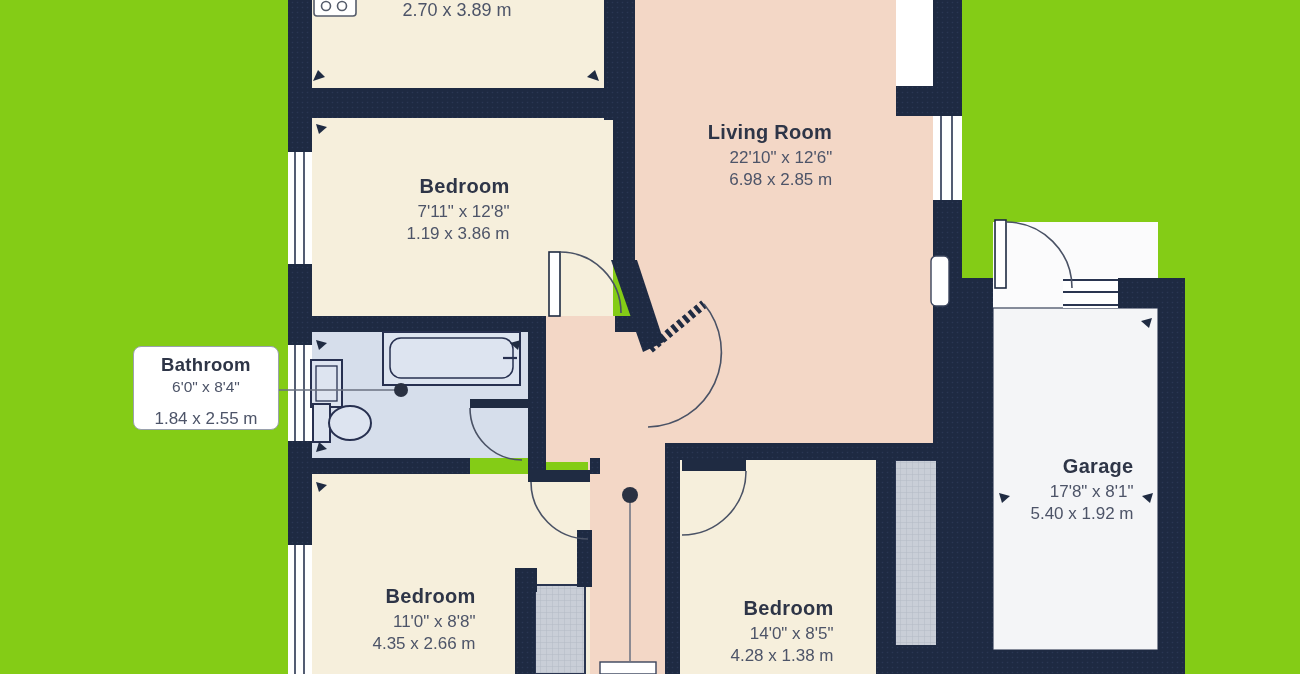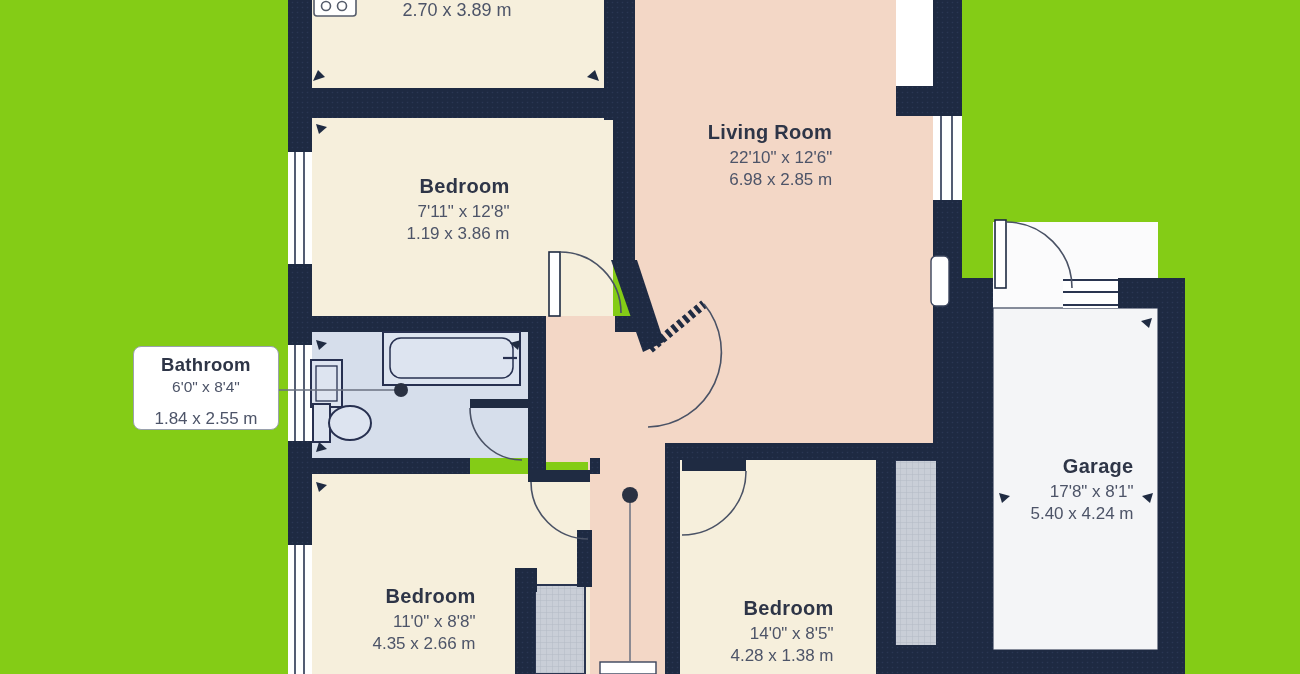--- a/index.html
+++ b/index.html
@@ -192,16 +192,16 @@
 
 <div class="room-label" style="left:782px;top:596px;">
   <div class="room-name">Bedroom</div>
   <div class="room-ft">14'0" x 8'5"</div>
   <div class="room-m">4.28 x 1.38 m</div>
 </div>
 
 <div class="room-label" style="left:1082px;top:454px;">
   <div class="room-name">Garage</div>
   <div class="room-ft">17'8" x 8'1"</div>
-  <div class="room-m">5.40 x 4.24 m</div>
+  <div class="room-m">5.40 x 1.92 m</div>
 </div>
 
 </div>
 
 </body></html>

